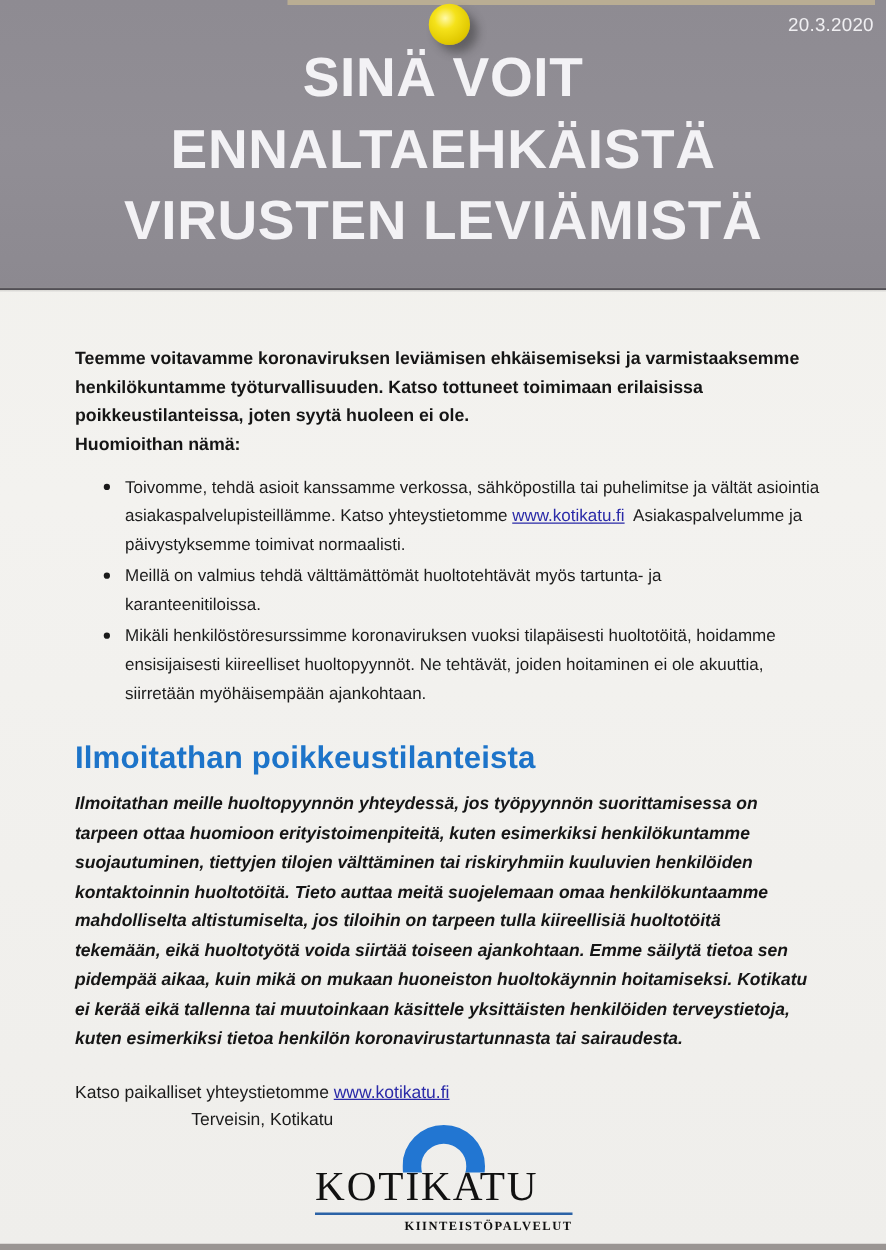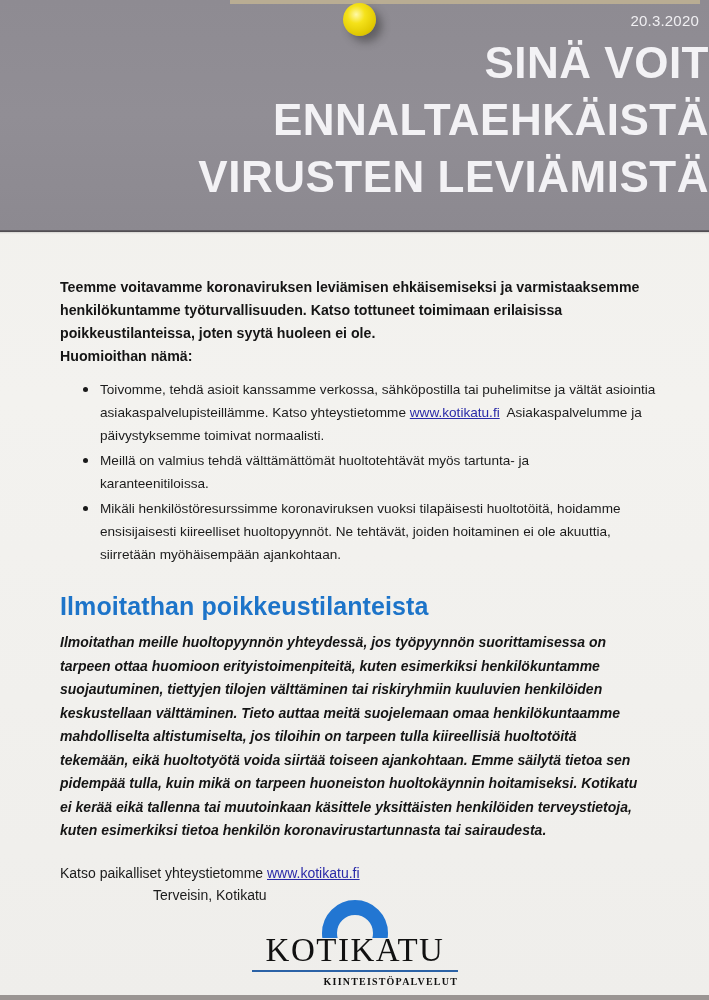--- a/index.html
+++ b/index.html
@@ -30,21 +30,21 @@
     background: radial-gradient(circle at 40% 35%, #fff9a8 0%, #f5e21a 30%, #e0c800 70%, #b89d00 100%);
     box-shadow: 6px 6px 8px rgba(40,40,40,0.45);
   }
 
   .date {
     position: absolute; right: 10px; top: 12px;
     font-size: 15px; color: #f0eff2; letter-spacing: 0.2px;
   }
 
   .title {
-    position: absolute; left: 0; top: 34px; width: 709px; text-align: right;
+    position: absolute; left: 0; top: 34px; width: 709px; text-align: center;
     color: #f3f2f5; font-weight: bold; font-size: 44px; line-height: 57px;
     letter-spacing: 0.5px;
   }
   .title .line { display: block; white-space: nowrap; }
 
   .content {
     position: absolute; left: 60px; top: 276px; width: 620px;
     font-size: 14.2px; line-height: 23px;
   }
   .intro { font-weight: bold; color: #151515; }
@@ -81,21 +81,21 @@
     position: absolute; left: 252px; top: 898px; width: 206px; height: 100px;
   }
   .logo .arch {
     position: absolute; left: 70px; top: 2px; width: 66px; height: 38px; overflow: hidden;
   }
   .logo .arch::before {
     content: ""; position: absolute; left: 0; top: 0; width: 66px; height: 66px;
     border-radius: 50%; border: 15px solid #2276d2; box-sizing: border-box;
   }
   .logo .wordmark {
-    position: absolute; left: 0; top: 34px; width: 206px; text-align: center;
+    position: absolute; left: 0; top: 34px; width: 206px; text-align: left;
     font-family: "Liberation Serif", "DejaVu Serif", serif; font-size: 33px; color: #111;
     letter-spacing: 1.5px;
   }
   .logo .rule {
     position: absolute; left: 0; top: 72px; width: 206px; height: 2px; background: #2b62a6;
   }
   .logo .tagline {
     position: absolute; left: 0; top: 78px; width: 206px; text-align: right;
     font-family: "Liberation Serif", "DejaVu Serif", serif; font-weight: bold;
     font-size: 10px; color: #111; letter-spacing: 1.2px;
@@ -153,24 +153,24 @@
       </li>
     </ul>
   </div>
 
   <h2 class="section-heading">Ilmoitathan poikkeustilanteista</h2>
 
   <div class="notice">
     <span class="ln">Ilmoitathan meille huoltopyynnön yhteydessä, jos työpyynnön suorittamisessa on</span>
     <span class="ln">tarpeen ottaa huomioon erityistoimenpiteitä, kuten esimerkiksi henkilökuntamme</span>
     <span class="ln">suojautuminen, tiettyjen tilojen välttäminen tai riskiryhmiin kuuluvien henkilöiden</span>
-    <span class="ln">keskustellaan välttäminen. Tieto auttaa meitä suojelemaan omaa henkilökuntaamme</span>
+    <span class="ln">kontaktoinnin huoltotöitä. Tieto auttaa meitä suojelemaan omaa henkilökuntaamme</span>
     <span class="ln">mahdolliselta altistumiselta, jos tiloihin on tarpeen tulla kiireellisiä huoltotöitä</span>
     <span class="ln">tekemään, eikä huoltotyötä voida siirtää toiseen ajankohtaan. Emme säilytä tietoa sen</span>
-    <span class="ln">pidempää tulla, kuin mikä on tarpeen huoneiston huoltokäynnin hoitamiseksi. Kotikatu</span>
+    <span class="ln">pidempää aikaa, kuin mikä on mukaan huoneiston huoltokäynnin hoitamiseksi. Kotikatu</span>
     <span class="ln">ei kerää eikä tallenna tai muutoinkaan käsittele yksittäisten henkilöiden terveystietoja,</span>
     <span class="ln">kuten esimerkiksi tietoa henkilön koronavirustartunnasta tai sairaudesta.</span>
   </div>
 
   <div class="closing">
     <span class="ln"><span style="white-space:pre">Katso paikalliset yhteystietomme </span><a class="link">www.kotikatu.fi</a></span>
     <span class="ln">Terveisin, Kotikatu</span>
   </div>
 
   <div class="logo">

